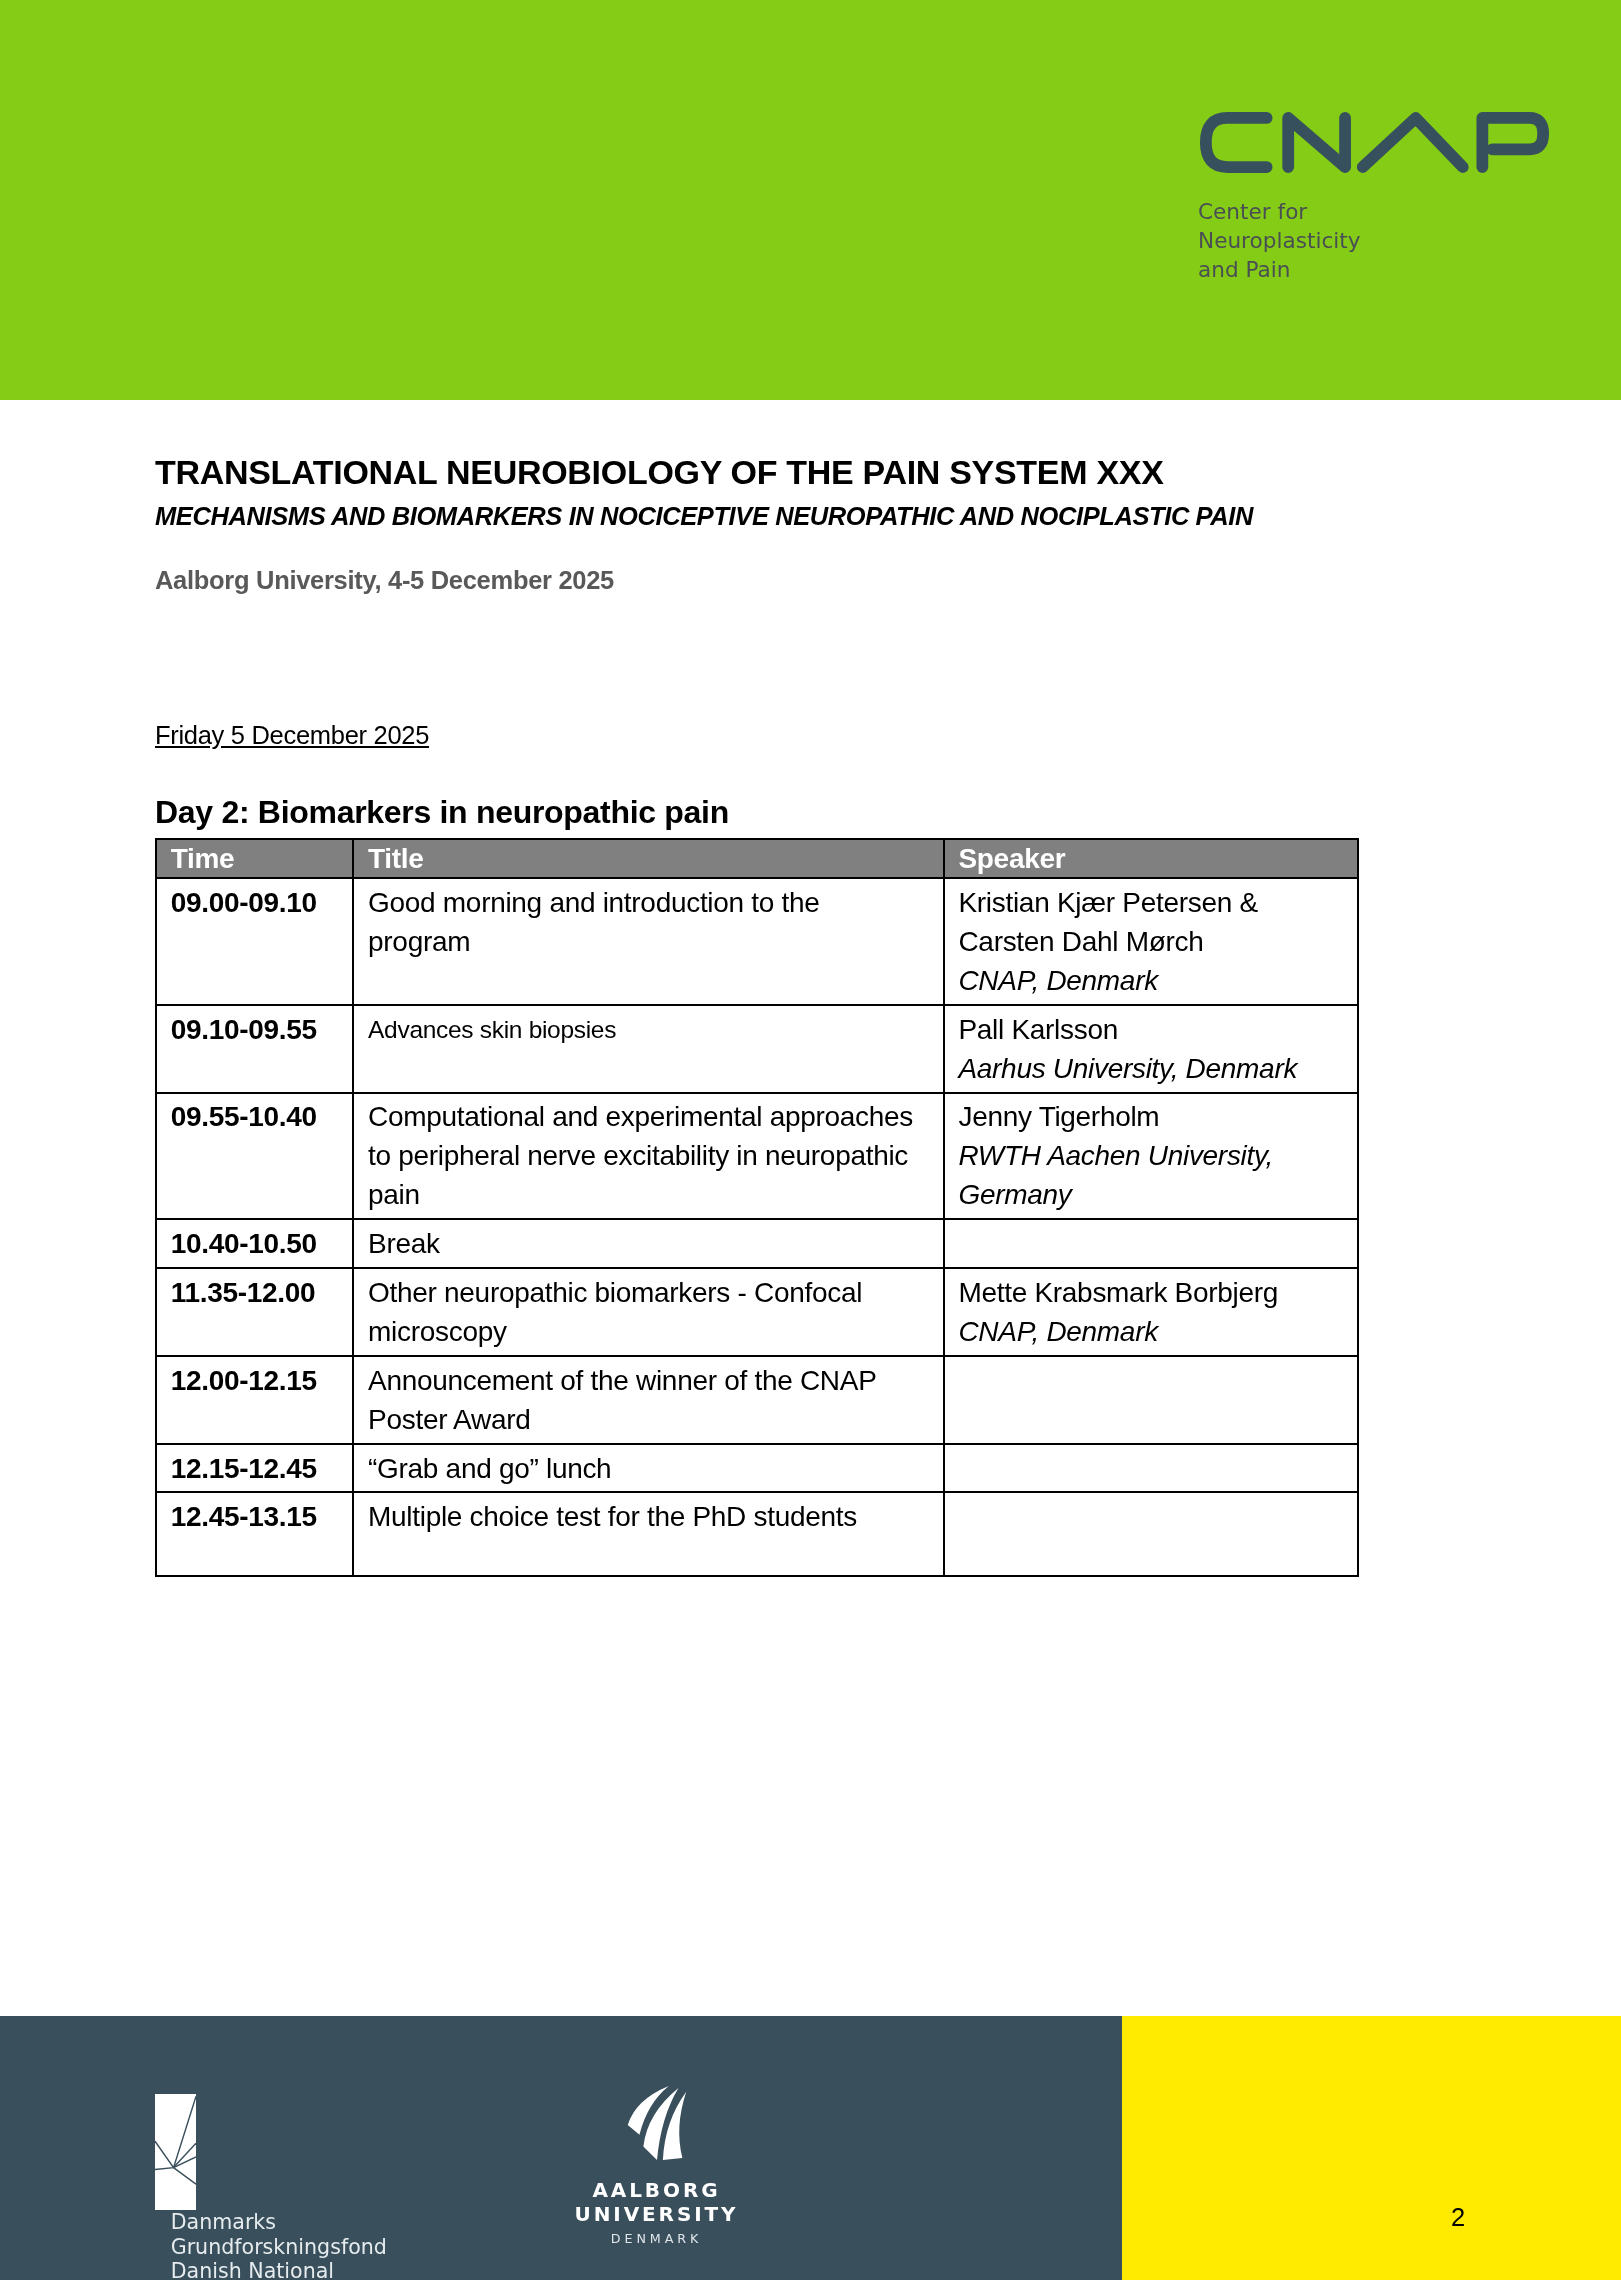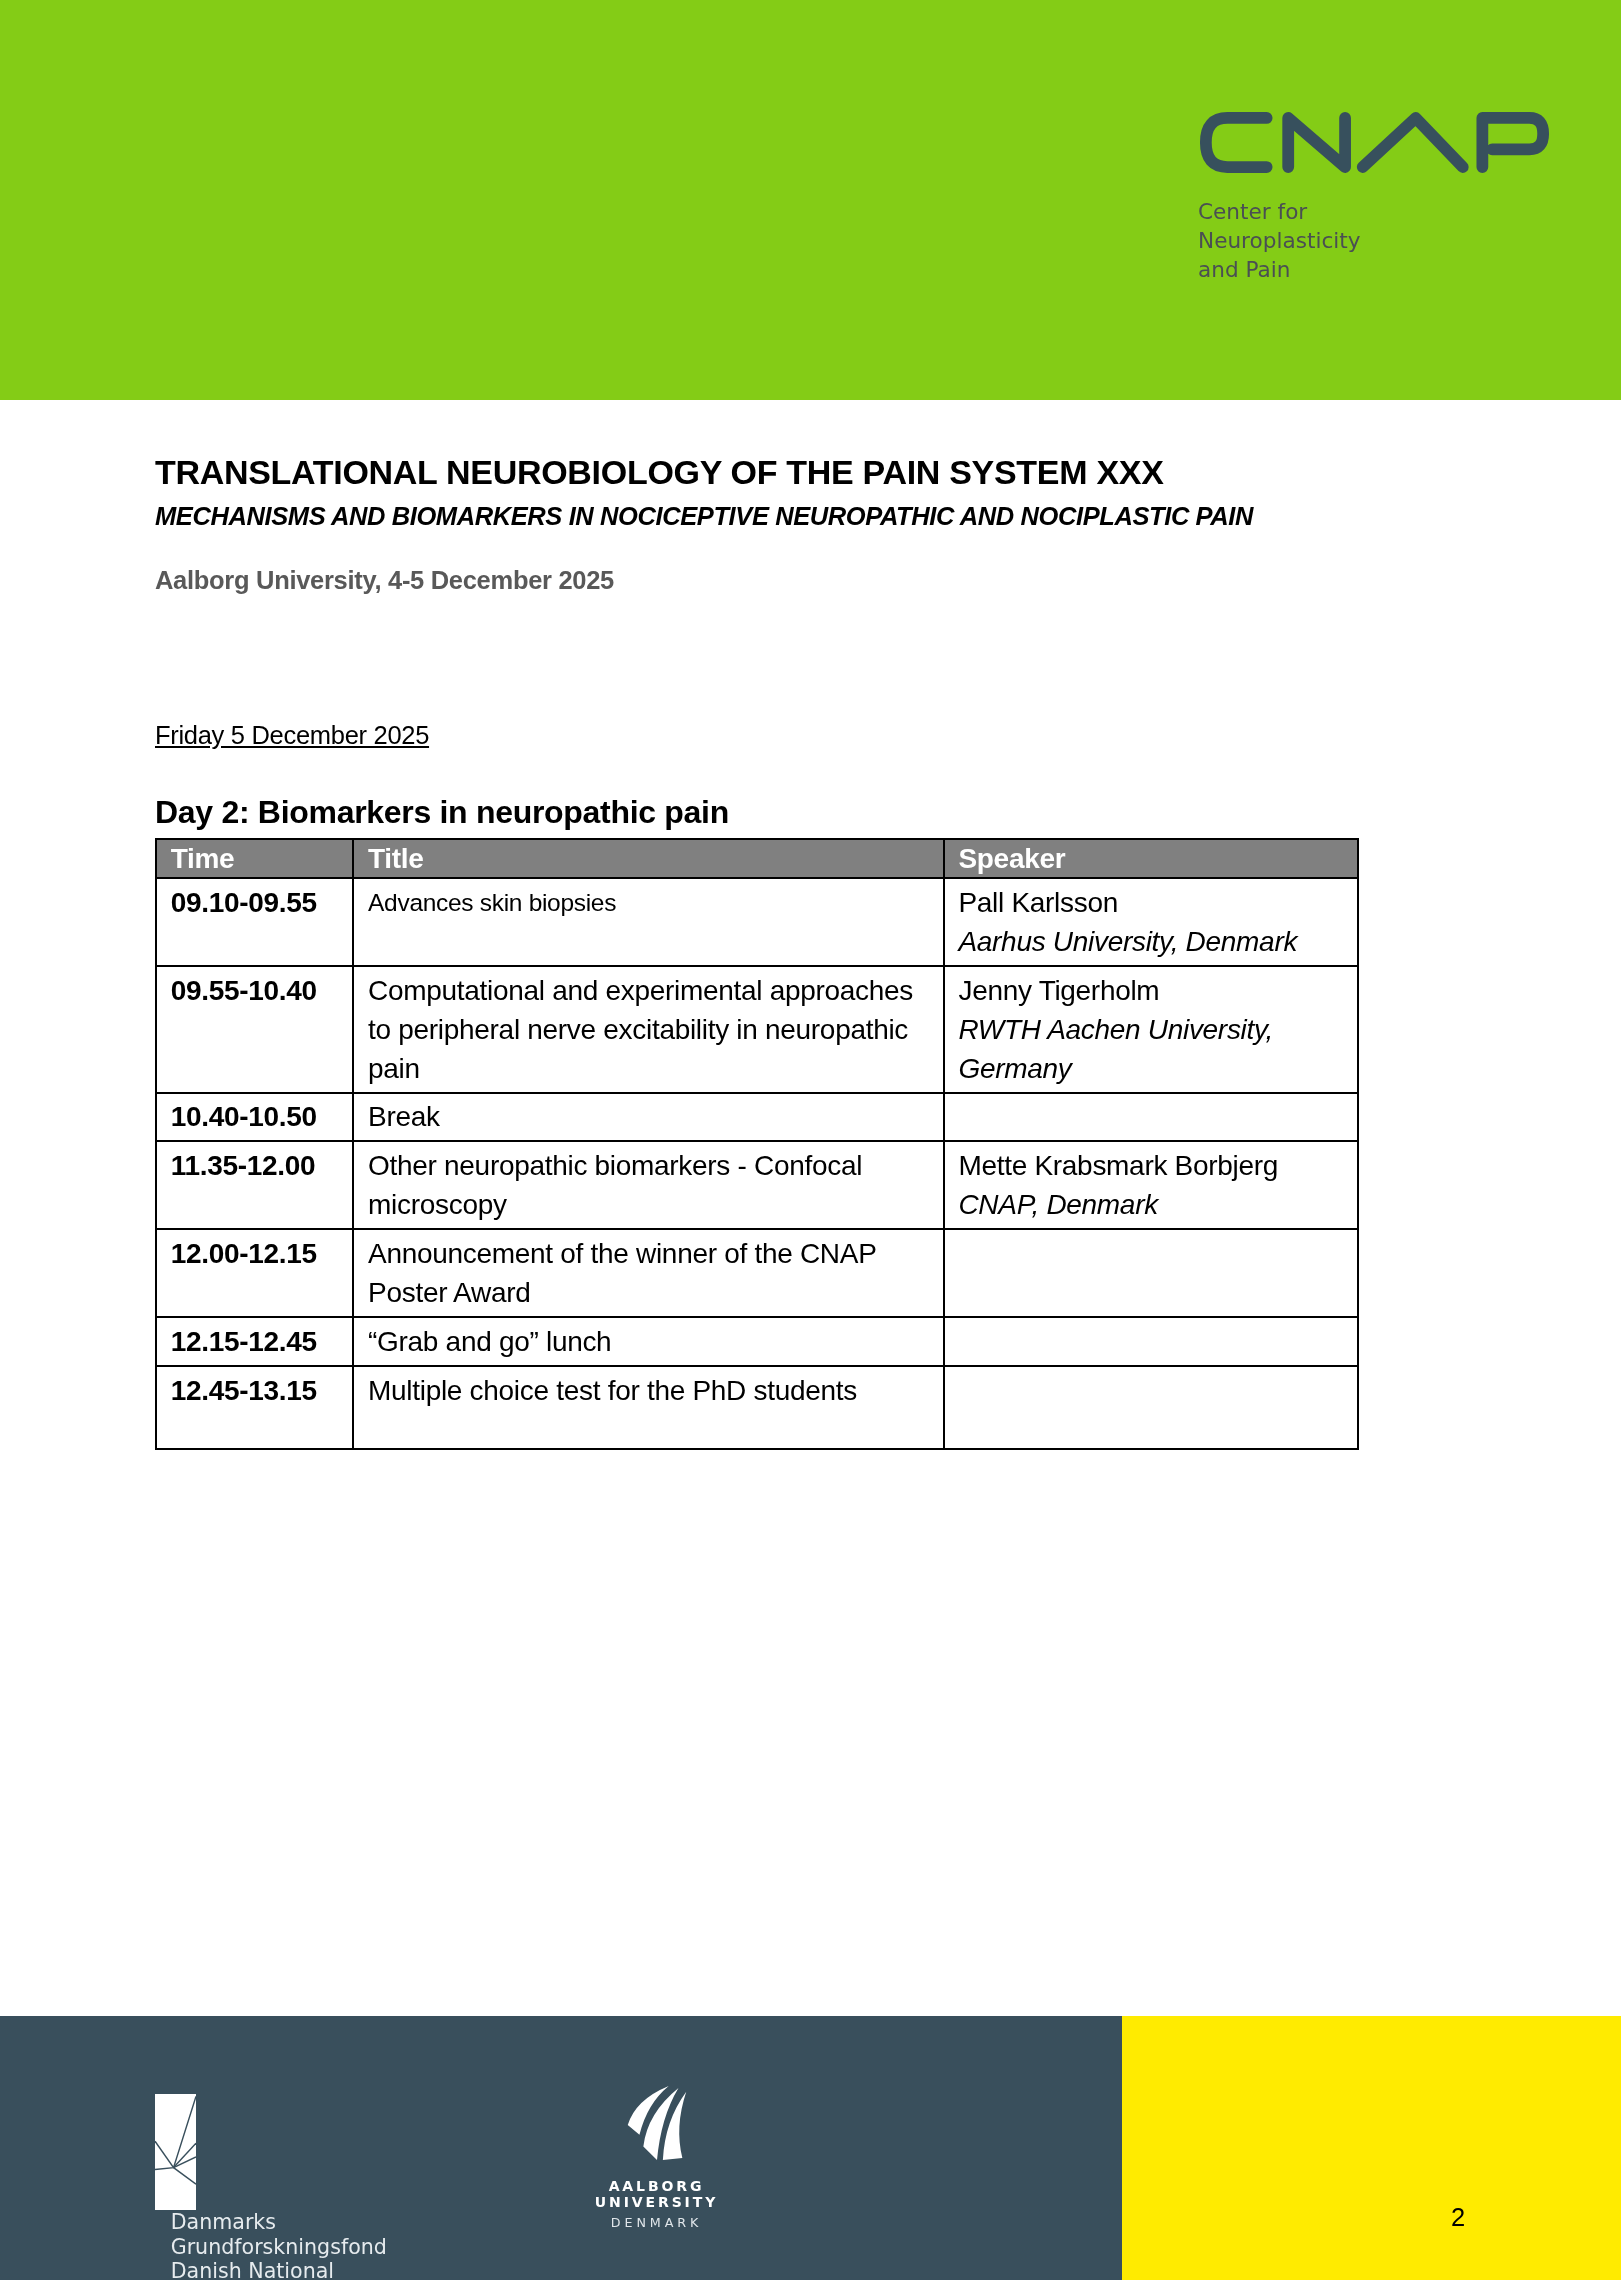--- a/index.html
+++ b/index.html
@@ -39,21 +39,21 @@
   .footer-left {
     position: absolute; left: 0; top: 2016px; width: 1122px; height: 265px; background: #394f5c;
   }
   .footer-right {
     position: absolute; left: 1122px; top: 2016px; width: 499px; height: 265px; background: #ffeb00;
   }
   .dnrf { position: absolute; left: 155px; top: 2094px; display: flex; flex-direction: column; }
   .dnrf-mark { width: 41px; height: 116px; background: #fff; position: relative; }
   .dnrf-text { margin-left: 15.7px; color: #e6ebee; font-size: 20.6px; line-height: 24.5px; font-family: "DejaVu Sans", sans-serif; font-weight: normal; }
   .aau { position: absolute; left: 544px; top: 2078px; width: 225px; text-align: center; color: #fff; }
-  .aau-name { font-size: 14px; font-weight: bold; letter-spacing: 2.9px; margin-top: 7.8px; font-family: "DejaVu Sans", sans-serif; }
+  .aau-name { font-size: 20px; font-weight: bold; letter-spacing: 2.9px; margin-top: 7.8px; font-family: "DejaVu Sans", sans-serif; }
   .aau-country { font-size: 12.7px; letter-spacing: 3.9px; margin-top: 5px; color: #e0e6ea; font-family: "DejaVu Sans", sans-serif; }
   .page-number { position: absolute; left: 1451px; top: 2203px; font-size: 25.5px; color: #000; }
 </style>
 </head>
 <body>
 
 <div class="header-band">
   <div class="cnap-logo">
     <svg width="353" height="65" viewBox="0 0 360 66">
       <g fill="none" stroke="#37505d" stroke-width="12" stroke-linecap="round" stroke-linejoin="round">
@@ -82,20 +82,25 @@
 
 <table class="program">
   <thead>
     <tr>
       <th>Time</th>
       <th>Title</th>
       <th>Speaker</th>
     </tr>
   </thead>
   <tbody>
+    <tr>
+      <td class="time">09.00-09.10</td>
+      <td class="title">Good morning and introduction to the program</td>
+      <td><span>Kristian Kjær Petersen &amp; Carsten Dahl Mørch</span><span class="affil">CNAP, Denmark</span></td>
+    </tr>
     <tr>
       <td class="time">09.10-09.55</td>
       <td class="title small-title">Advances skin biopsies</td>
       <td><span>Pall Karlsson</span><span class="affil">Aarhus University, Denmark</span></td>
     </tr>
     <tr>
       <td class="time">09.55-10.40</td>
       <td class="title">Computational and experimental approaches to peripheral nerve excitability in neuropathic pain</td>
       <td><span>Jenny Tigerholm</span><span class="affil">RWTH Aachen University, Germany</span></td>
     </tr>

